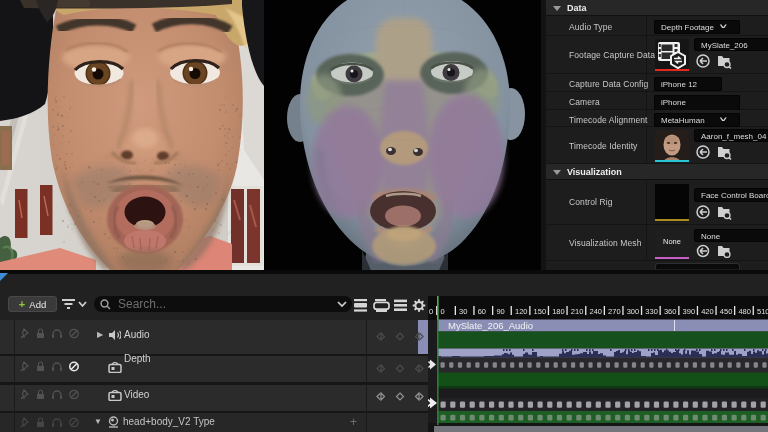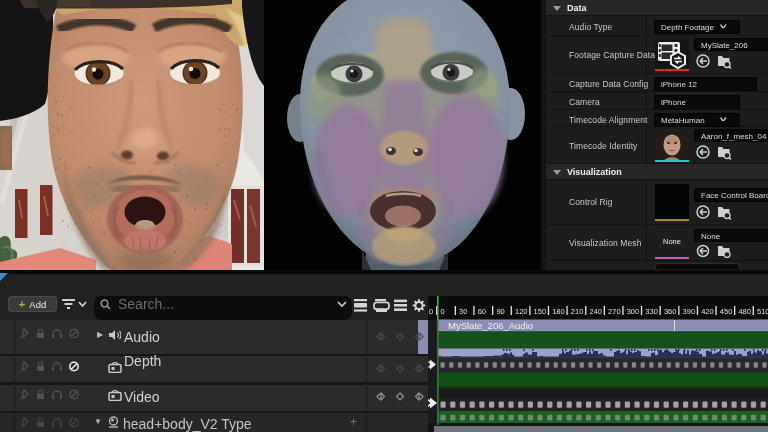--- a/index.html
+++ b/index.html
@@ -14,25 +14,25 @@
 .field{position:absolute;background:#0a0a0a;border:1px solid #040404;border-radius:1px;color:#dedede;font-size:8px;line-height:11px;padding:1px 0 0 6px;white-space:nowrap;overflow:hidden}
 .chev{position:absolute;color:#d8d8d8;font-size:8px;font-weight:bold;transform:scaleX(1.6)}
 .thumb{position:absolute;left:109px;width:34px;background:#151515}
 .ubar{position:absolute;left:0;bottom:0;width:100%;height:2.5px}
 .aicons{position:absolute;color:#cfcfcf}
 
 #tl{left:0;top:270px;width:768px;height:162px;background:#212121}
 #corner{left:0;top:273px;width:0;height:0;border-top:8px solid #3e8cd6;border-right:8px solid transparent}
 #addbtn{left:8px;top:26px;width:49px;height:16px;background:#3a3a3a;border:1px solid #484848;border-radius:3px;color:#e8e8e8;font-size:9.5px;line-height:14px;text-align:center}
 #addbtn b{color:#8fc93a;font-weight:bold;font-size:11px;margin-right:2px}
-#search{left:94px;top:26px;width:258px;height:24px;background:#0d0d0d;border-radius:8px;color:#6e6e6e;font-size:14px;line-height:16px;padding-left:24px}
+#search{left:94px;top:26px;width:258px;height:16px;background:#0d0d0d;border-radius:8px;color:#6e6e6e;font-size:12px;line-height:16px;padding-left:24px}
 .ticon{position:absolute;top:26px;color:#cfcfcf}
 
 .trow{position:absolute;left:0;background:#2b2b2b}
-.tname{position:absolute;color:#d2d2d2;font-size:14px}
+.tname{position:absolute;color:#d2d2d2;font-size:10px}
 </style></head>
 <body>
 <div id="stage">
 
 <div class="abs" style="left:0;top:0;width:264px;height:270px;background:#d6d3cd;overflow:hidden">
 <svg width="264" height="270" viewBox="0 0 264 270">
 <defs>
 <radialGradient id="skin" cx="48%" cy="38%" r="75%">
  <stop offset="0%" stop-color="#cf9a7d"></stop>
             <stop offset="55%" stop-color="#c28c6e"></stop>
@@ -486,21 +486,21 @@
       <path d="M22,3 h4 l1.5,2 h6 v8 h-11.5 Z" fill="#cfcfcf"></path>
       <circle cx="31" cy="11.5" r="3" fill="#1d1d1d" stroke="#cfcfcf" stroke-width="1.3"></circle>
       <path d="M33,13.5 l2,2" stroke="#cfcfcf" stroke-width="1.5"></path>
     </svg>
   </div>
  </div>
 
  <div class="prow" style="height:18px">
   <div class="vsep"></div>
   <div class="plabel" style="top:5px">Capture Data Config</div>
-  <div class="field" style="left:108px;top:3px;width:103px;height:14px">iPhone 12</div>
+  <div class="field" style="left:108px;top:3px;width:68px;height:14px">iPhone 12</div>
  </div>
 
  <div class="prow" style="height:18px">
   <div class="vsep"></div>
   <div class="plabel" style="top:5px">Camera</div>
   <div class="field" style="left:108px;top:3px;width:86px;height:28px">iPhone</div>
  </div>
 
  <div class="prow" style="height:17px">
   <div class="vsep"></div>

